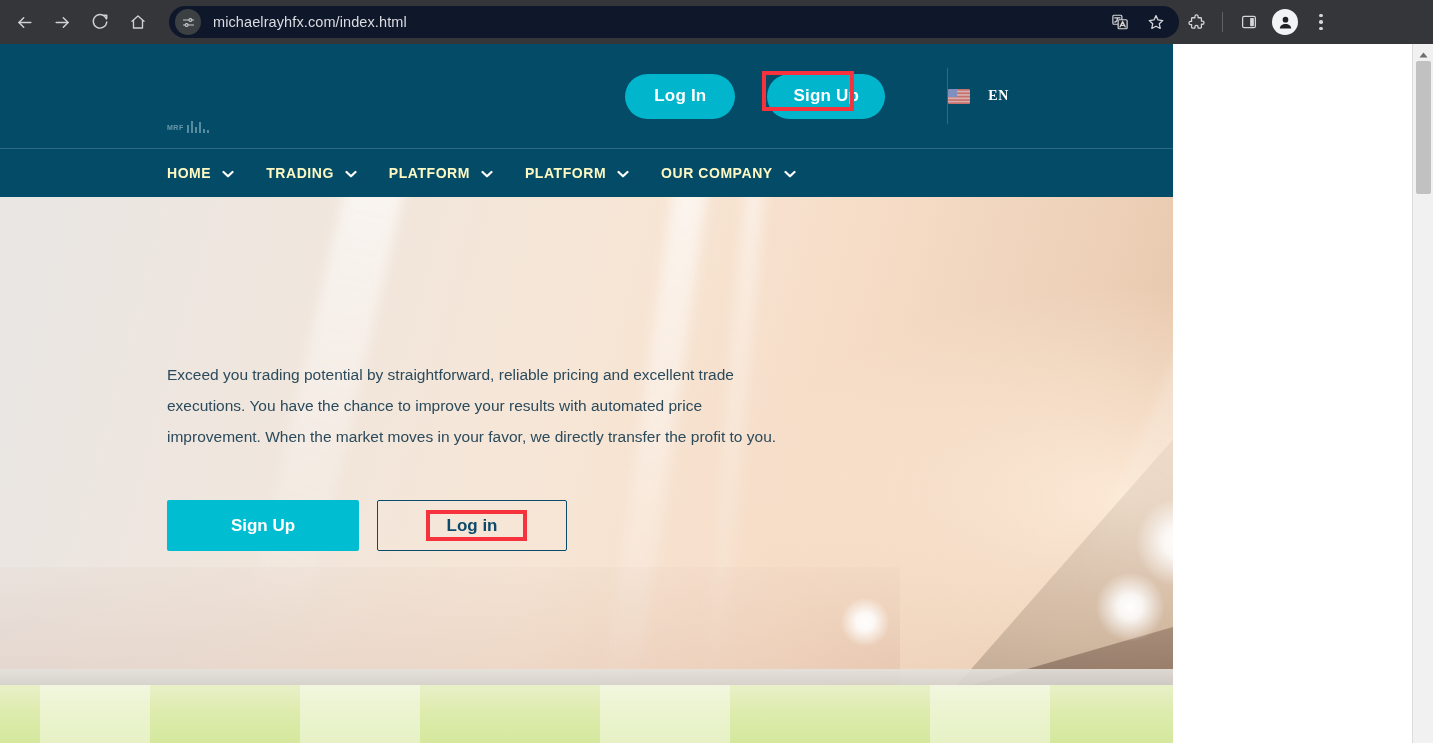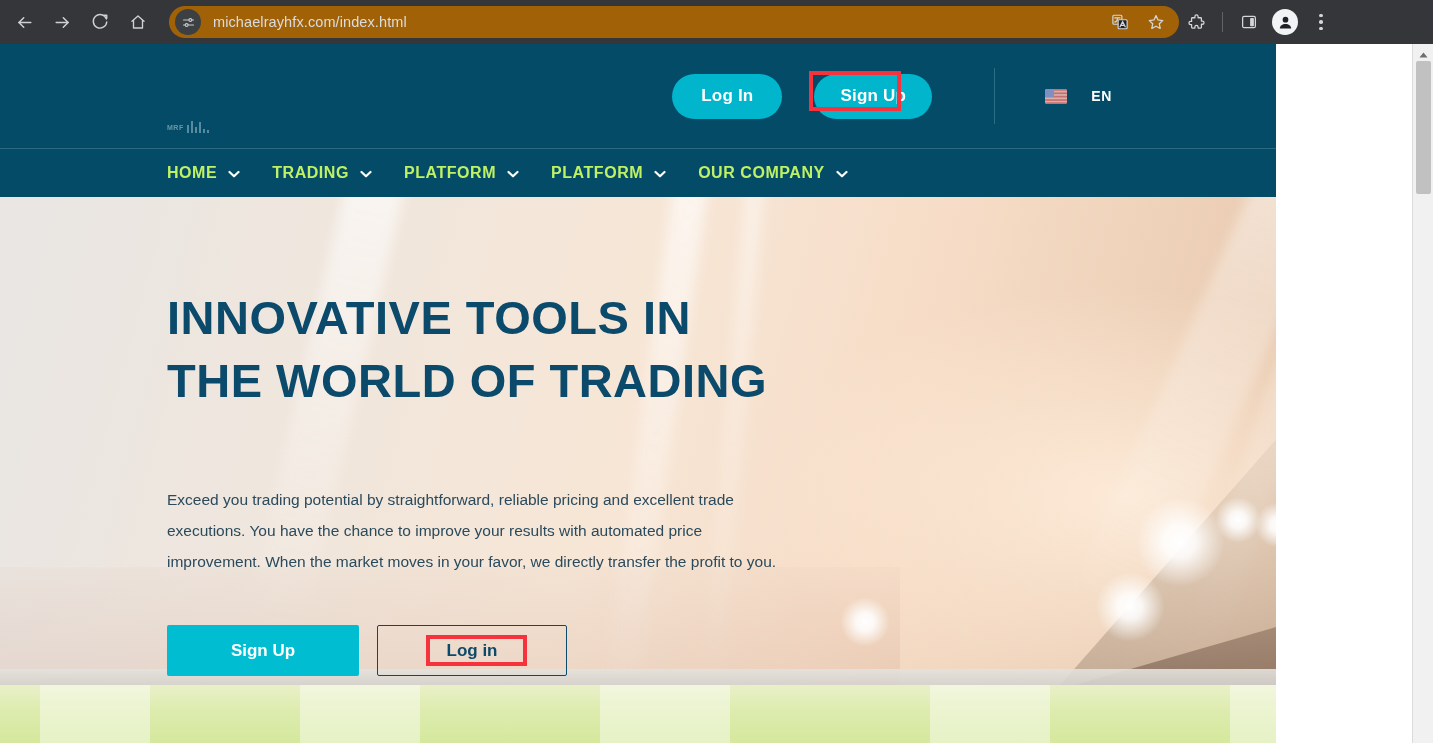--- a/index.html
+++ b/index.html
@@ -18,21 +18,21 @@
   .nav-btns{ display:flex; align-items:center; padding-left:5px; }
   .nav-btn{
     width:38px; height:38px; border-radius:50%;
     display:flex; align-items:center; justify-content:center;
     color:#cfd1d3; cursor:pointer;
   }
   .nav-btn svg{ display:block; }
 
   .omnibox{
     margin-left:12px; height:32px; flex:1; max-width:1010px;
-    background:#a16207; border-radius:16px;
+    background:#0f172a; border-radius:16px;
     display:flex; align-items:center; padding:0 6px 0 6px;
   }
   .site-info{
     width:26px; height:26px; border-radius:50%;
     background:#3c4043; display:flex; align-items:center; justify-content:center;
     color:#c8cacd; flex:none; cursor:pointer;
   }
   .url-text{
     margin-left:12px; color:#dadce0; font-size:14.5px;
     letter-spacing:.1px; white-space:nowrap; overflow:hidden;
@@ -55,21 +55,21 @@
   .avatar-wrap{ width:34px;height:34px;display:flex;align-items:center;justify-content:center; cursor:pointer;}
   .dots{ display:flex; flex-direction:column; gap:3px; align-items:center; }
   .dots i{ width:3.5px;height:3.5px;border-radius:50%;background:#d4d6d9; display:block; }
 
   
   .viewport{
     position:absolute; top:44px; left:0; width:1433px; height:699px;
     overflow:hidden; background:#ffffff;
   }
   .page{
-    position:absolute; top:0; left:0; width:1276px; height:699px; overflow:hidden;
+    position:absolute; top:0; left:0; width:1173px; height:699px; overflow:hidden;
   }
 
   
   .site-header{
     position:relative; width:100%; height:104px; background:#034b67;
   }
   .header-inner{
     position:relative; width:100%; height:100%;
   }
   .logo{
@@ -100,40 +100,40 @@
   .btn-signup-wrap{ position:relative; width:118px; height:45px; }
   .btn-signup{ width:118px; height:45px; }
   .redbox{
     position:absolute; border:4px solid #f6323c; pointer-events:none;
   }
   .redbox-signup{ left:-5px; top:-3px; width:92px; height:40px; }
   .hdr-divider{
     width:1px; height:56px; background:#2c6d86; margin:0 0 0 62px;
   }
   .lang{
-    display:flex; align-items:center; gap:24px;
-    margin-left:50px; margin-right:164px; cursor:pointer;
+    display:flex; align-items:center; gap:18px;
+    margin-right:164px; cursor:pointer;font-family:Liberation Serif, serif;
   }
   .flag{ width:22px; height:15px; position:relative; border-radius:2px; overflow:hidden; display:block; }
   .lang-label{ color:#ffffff; font-size:14px; font-weight:700; letter-spacing:.6px; }
 
   
   .nav-bar{
     position:relative; width:100%; height:49px; background:#034b67;
     border-top:1px solid #2a6б83;
     border-top:1px solid #2a6b83;
     display:flex; align-items:center;
   }
   .nav-list{ display:flex; align-items:center; padding-left:167px; gap:0; }
   .nav-item{
     display:flex; align-items:center; gap:11px; cursor:pointer;
     margin-right:32px;
   }
   .nav-label{
-    color:#bef264; font-size:16px; font-weight:700; letter-spacing:.55px;
+    color:#fef9c3; font-size:14px; font-weight:700; letter-spacing:.55px;
   }
   .chev{ color:#ffffff; display:block; }
 
   
   .hero{
     position:relative; width:100%; height:546px; overflow:hidden;
     background:
       radial-gradient(ellipse 520px 300px at 1120px 300px, rgba(255,238,220,.85) 0%, rgba(255,225,200,0) 70%),
       linear-gradient(105deg,#e9e6e4 0%,#efe6de 22%,#f7e6d6 48%,#f6dcc6 68%,#eccfb6 86%,#e3c0a4 100%);
   }
@@ -445,24 +445,20 @@
       <span class="wall"></span>
       <div class="pitch">
         <span class="pitch-stripe" style="left:40px;  width:110px;"></span>
         <span class="pitch-stripe" style="left:300px; width:120px;"></span>
         <span class="pitch-stripe" style="left:600px; width:130px;"></span>
         <span class="pitch-stripe" style="left:930px; width:120px;"></span>
         <span class="pitch-stripe" style="left:1230px;width:120px;"></span>
       </div>
 
       <div class="hero-copy">
-        <h1 class="hero-title">
-          <span>INNOVATIVE TOOLS IN</span><br>
-          <span>THE WORLD OF TRADING</span>
-        </h1>
         <p class="hero-sub">Exceed you trading potential by straightforward, reliable pricing and excellent trade executions. You have the chance to improve your results with automated price improvement. When the market moves in your favor, we directly transfer the profit to you.</p>
 
         <div class="hero-cta">
           <button class="cta-signup">Sign Up</button>
           <div class="cta-login-wrap">
             <button class="cta-login">Log in</button>
             <span class="redbox redbox-login"></span>
           </div>
         </div>
       </div>

